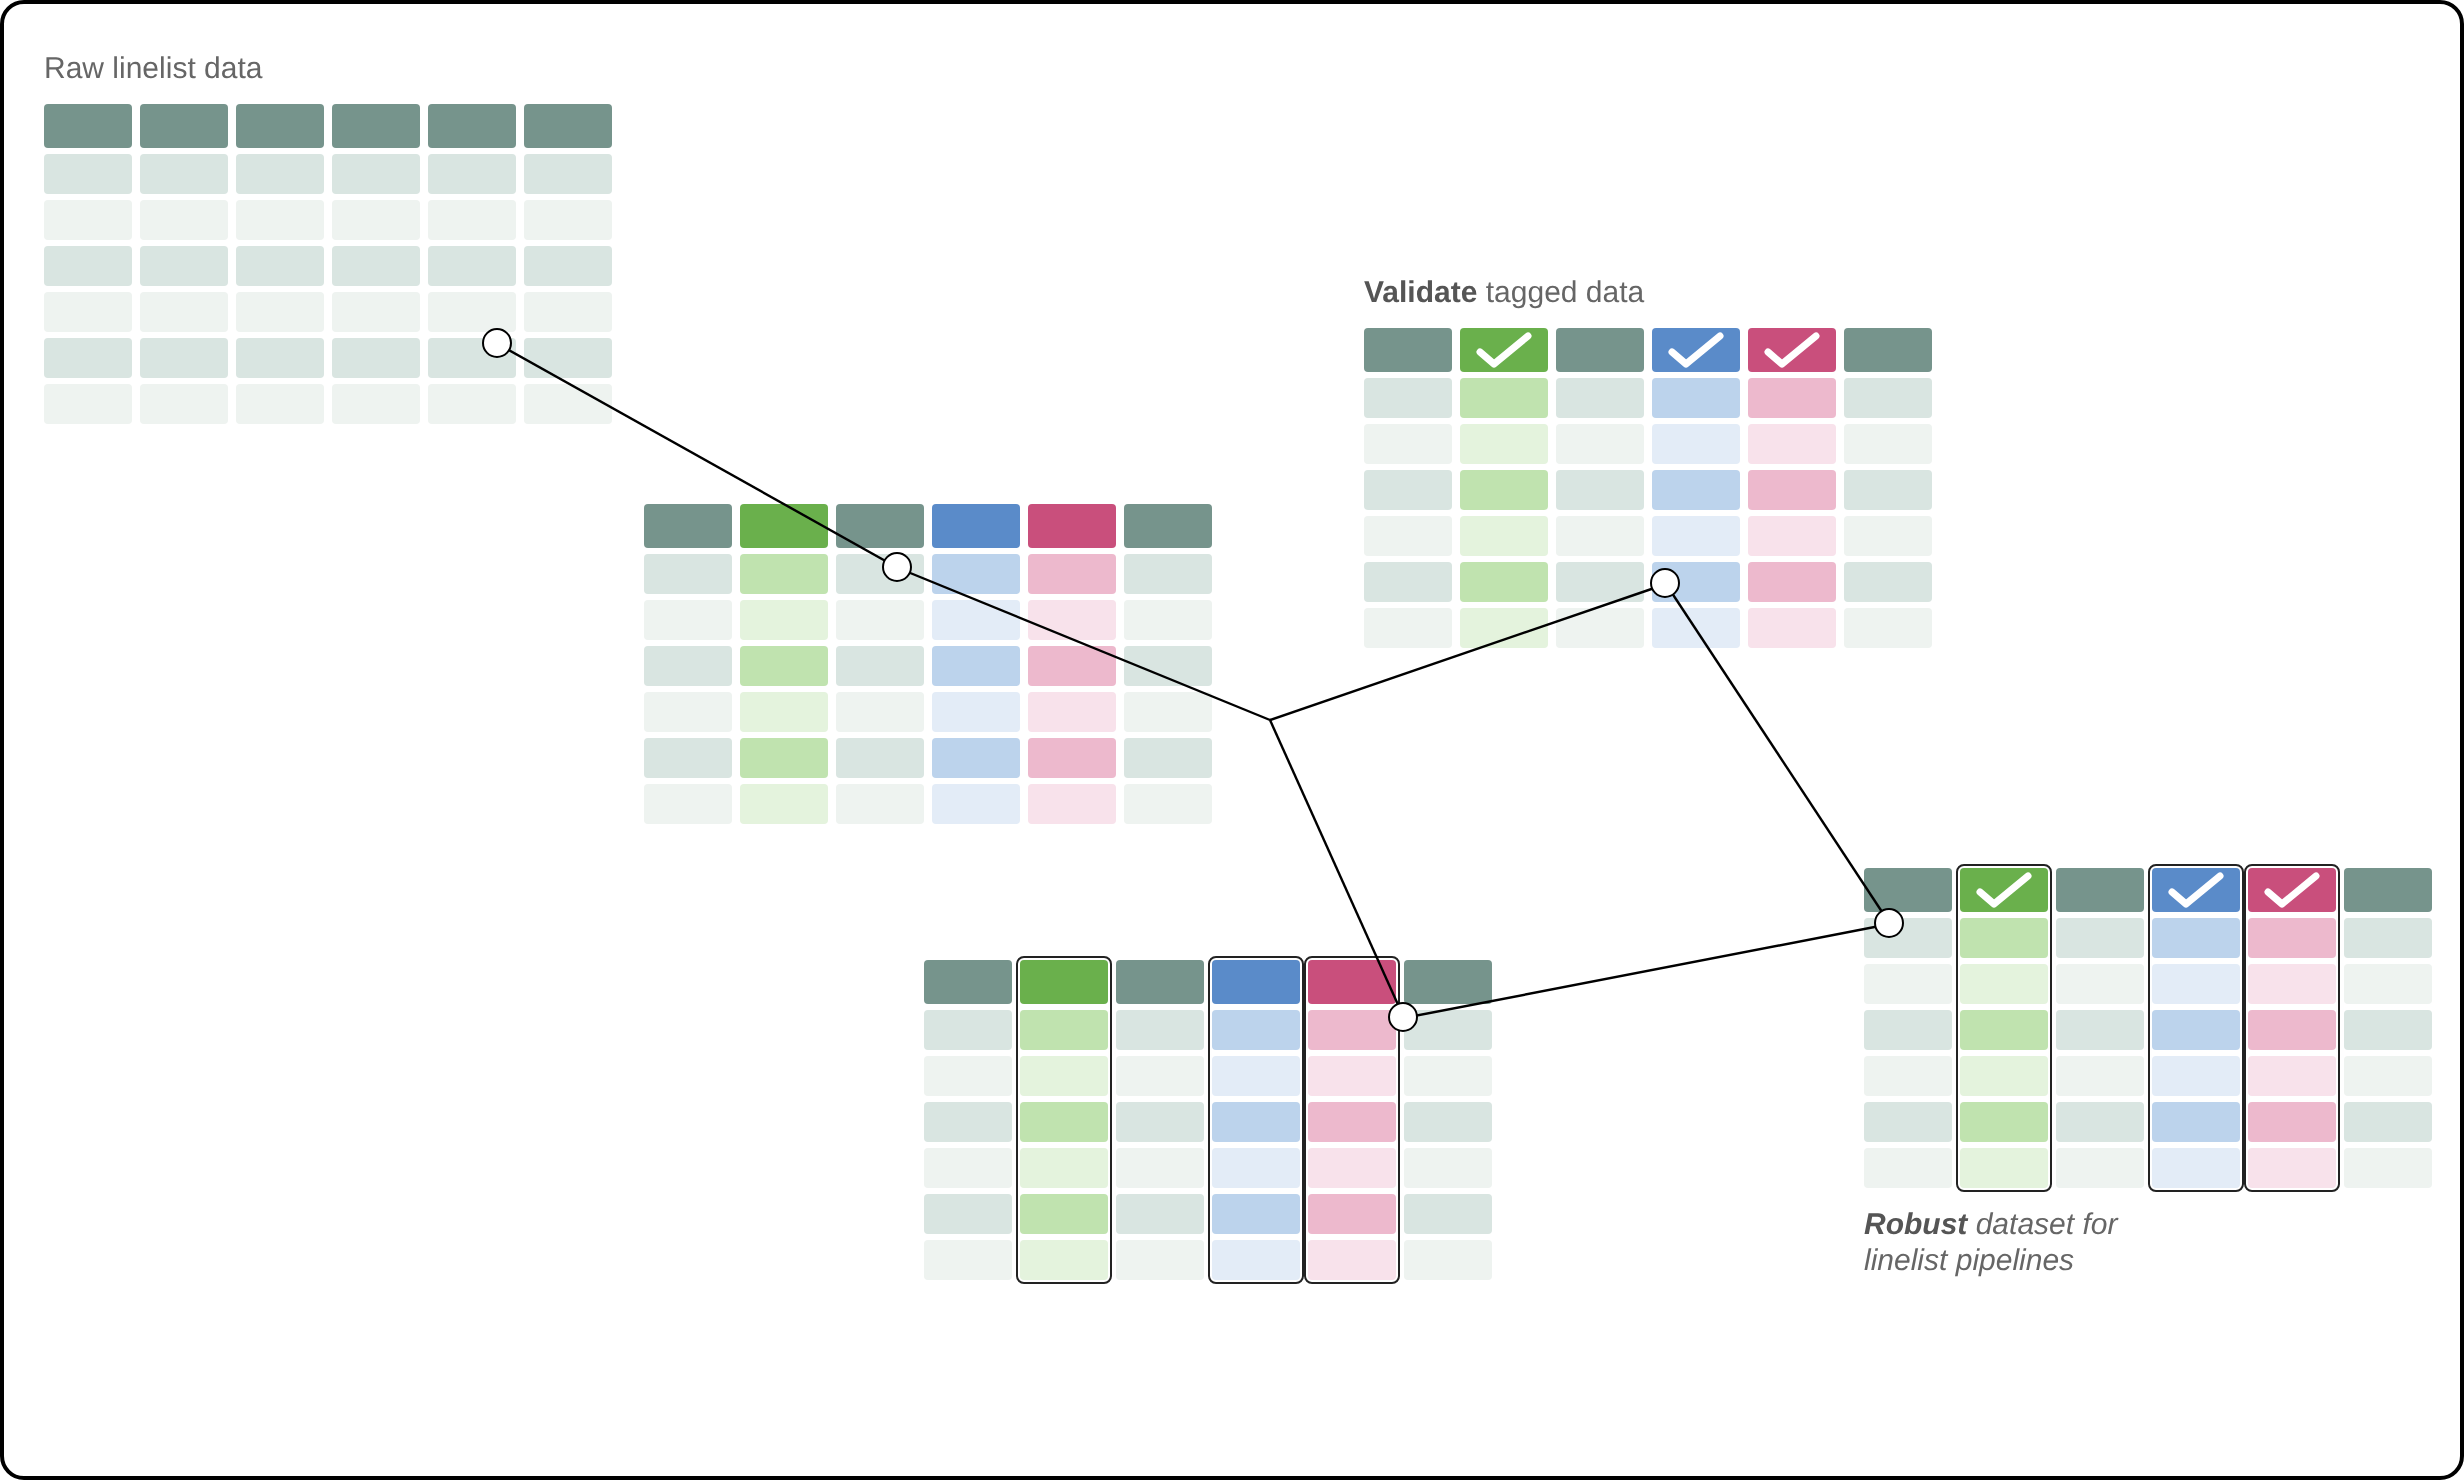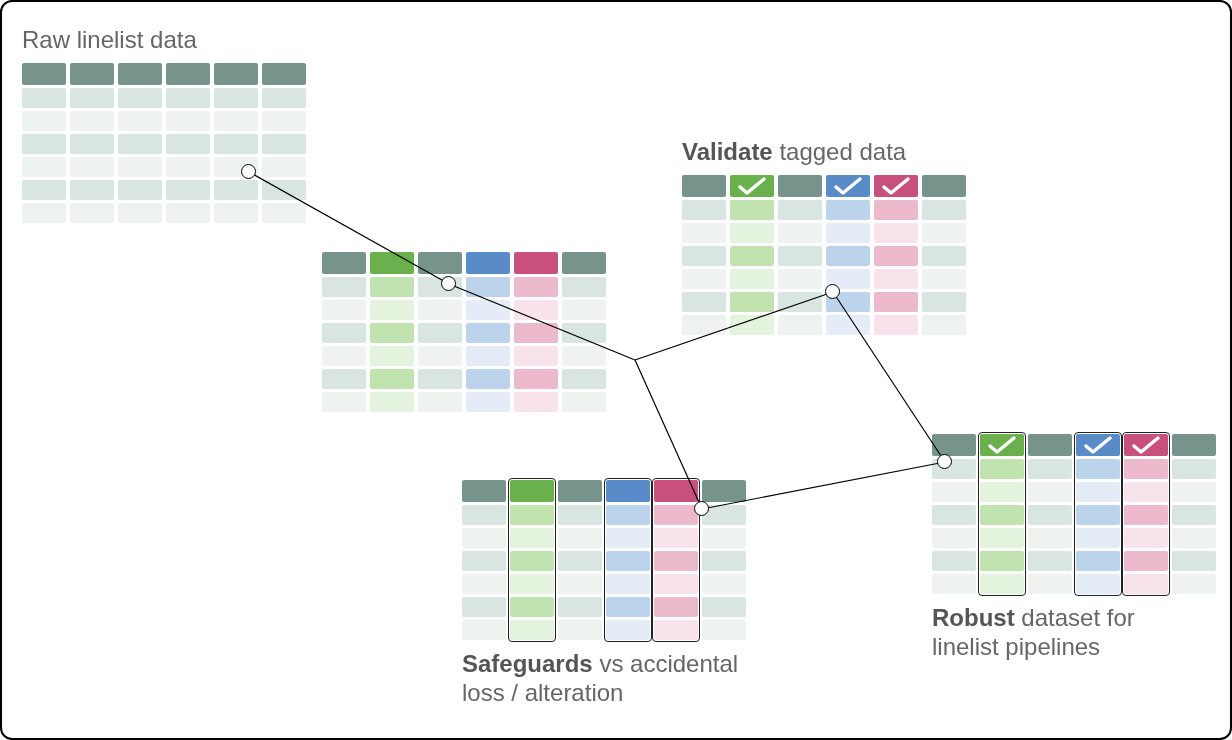--- a/index.html
+++ b/index.html
@@ -14,21 +14,21 @@
     height: 740px;
     border: 2px solid #000;
     border-radius: 12px;
     background: #fff;
     overflow: hidden;
   }
   .stage {
     position: absolute;
   }
   .label {
-    font-size: 24px;
+    font-size: 15px;
     color: #666;
     line-height: 1.2;
     white-space: nowrap;
   }
   .label b { font-weight: 700; color: #555; }
   .grid {
     display: flex;
     gap: 4px;
   }
   .col {
@@ -336,24 +336,20 @@
         <div class="col">
           <div class="cell hdr" style="background: rgb(118, 148, 140);"></div>
           <div class="cell" style="background: rgb(217, 229, 225);"></div>
           <div class="cell" style="background: rgb(238, 243, 240);"></div>
           <div class="cell" style="background: rgb(217, 229, 225);"></div>
           <div class="cell" style="background: rgb(238, 243, 240);"></div>
           <div class="cell" style="background: rgb(217, 229, 225);"></div>
           <div class="cell" style="background: rgb(238, 243, 240);"></div>
         </div>
       </div>
-    <div class="label" style="margin-top:10px;">
-      <b>Safeguards</b><span> vs accidental</span><br>
-      <span>loss / alteration</span>
-    </div>
   </div>
 
   <div class="stage" style="left:930px; top:432px;">
     <div class="grid" id="grid-robust">
         <div class="col">
           <div class="cell hdr" style="background: rgb(118, 148, 140);"></div>
           <div class="cell" style="background: rgb(217, 229, 225);"></div>
           <div class="cell" style="background: rgb(238, 243, 240);"></div>
           <div class="cell" style="background: rgb(217, 229, 225);"></div>
           <div class="cell" style="background: rgb(238, 243, 240);"></div>
@@ -411,19 +407,19 @@
         <div class="col">
           <div class="cell hdr" style="background: rgb(118, 148, 140);"></div>
           <div class="cell" style="background: rgb(217, 229, 225);"></div>
           <div class="cell" style="background: rgb(238, 243, 240);"></div>
           <div class="cell" style="background: rgb(217, 229, 225);"></div>
           <div class="cell" style="background: rgb(238, 243, 240);"></div>
           <div class="cell" style="background: rgb(217, 229, 225);"></div>
           <div class="cell" style="background: rgb(238, 243, 240);"></div>
         </div>
       </div>
-    <div class="label" style="margin-top:10px;">
+    <div class="label" style="margin-top:10px;font-style:italic;">
       <b>Robust</b><span> dataset for</span><br>
       <span>linelist pipelines</span>
     </div>
   </div>
 
 </div>
 
 </body></html>

